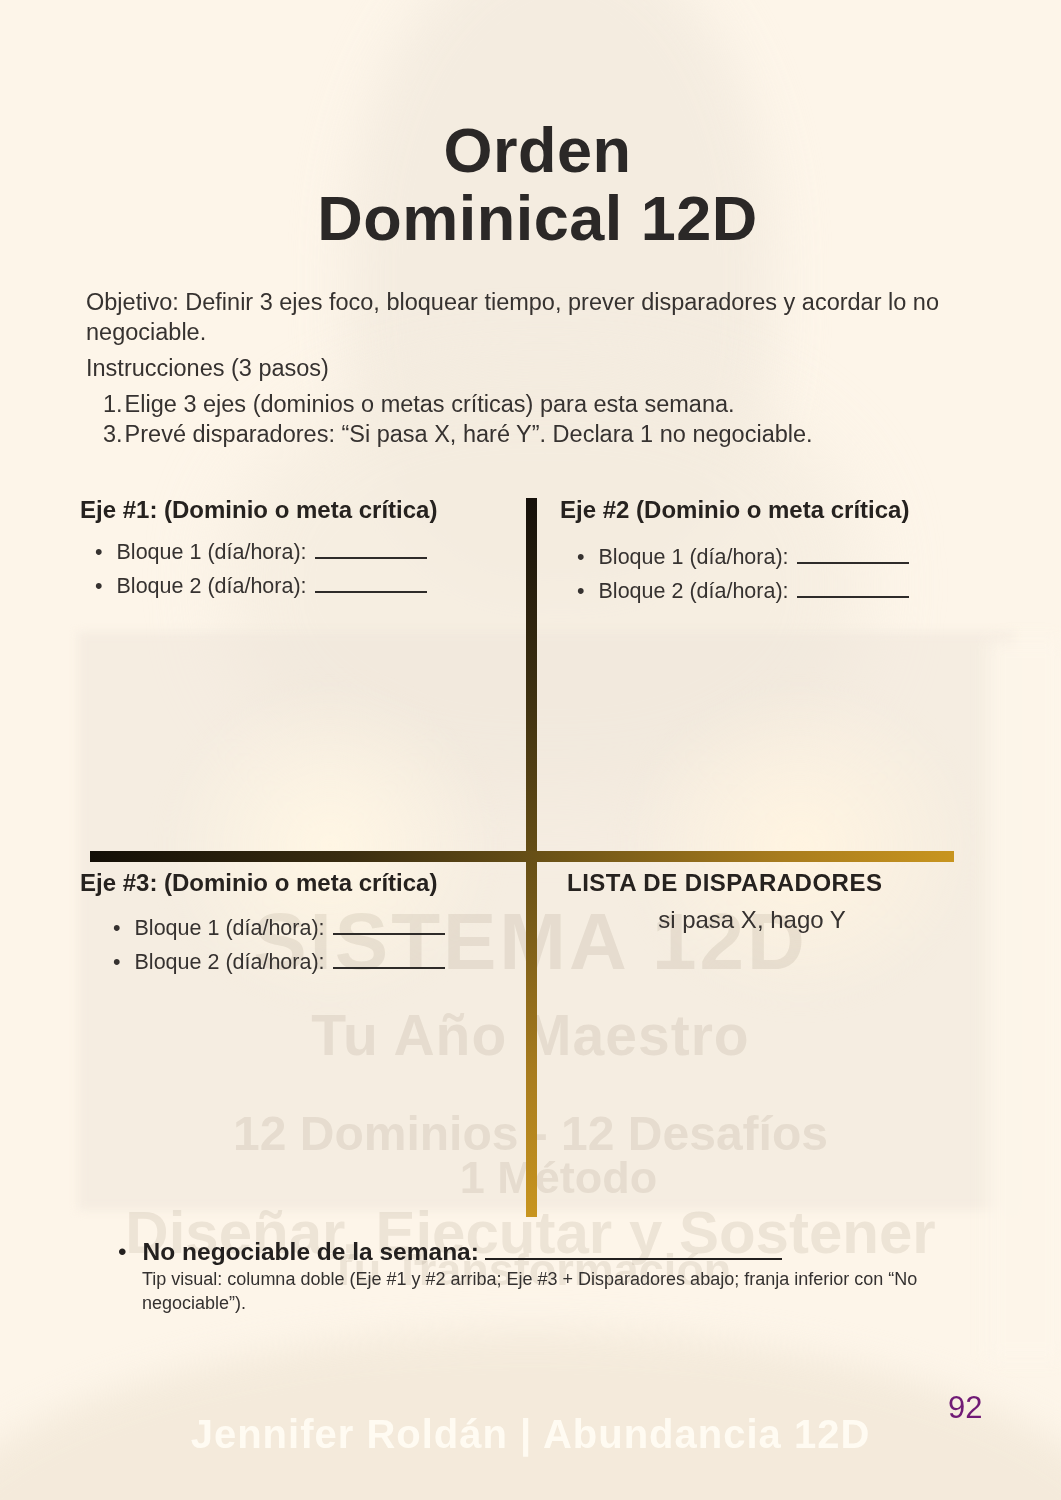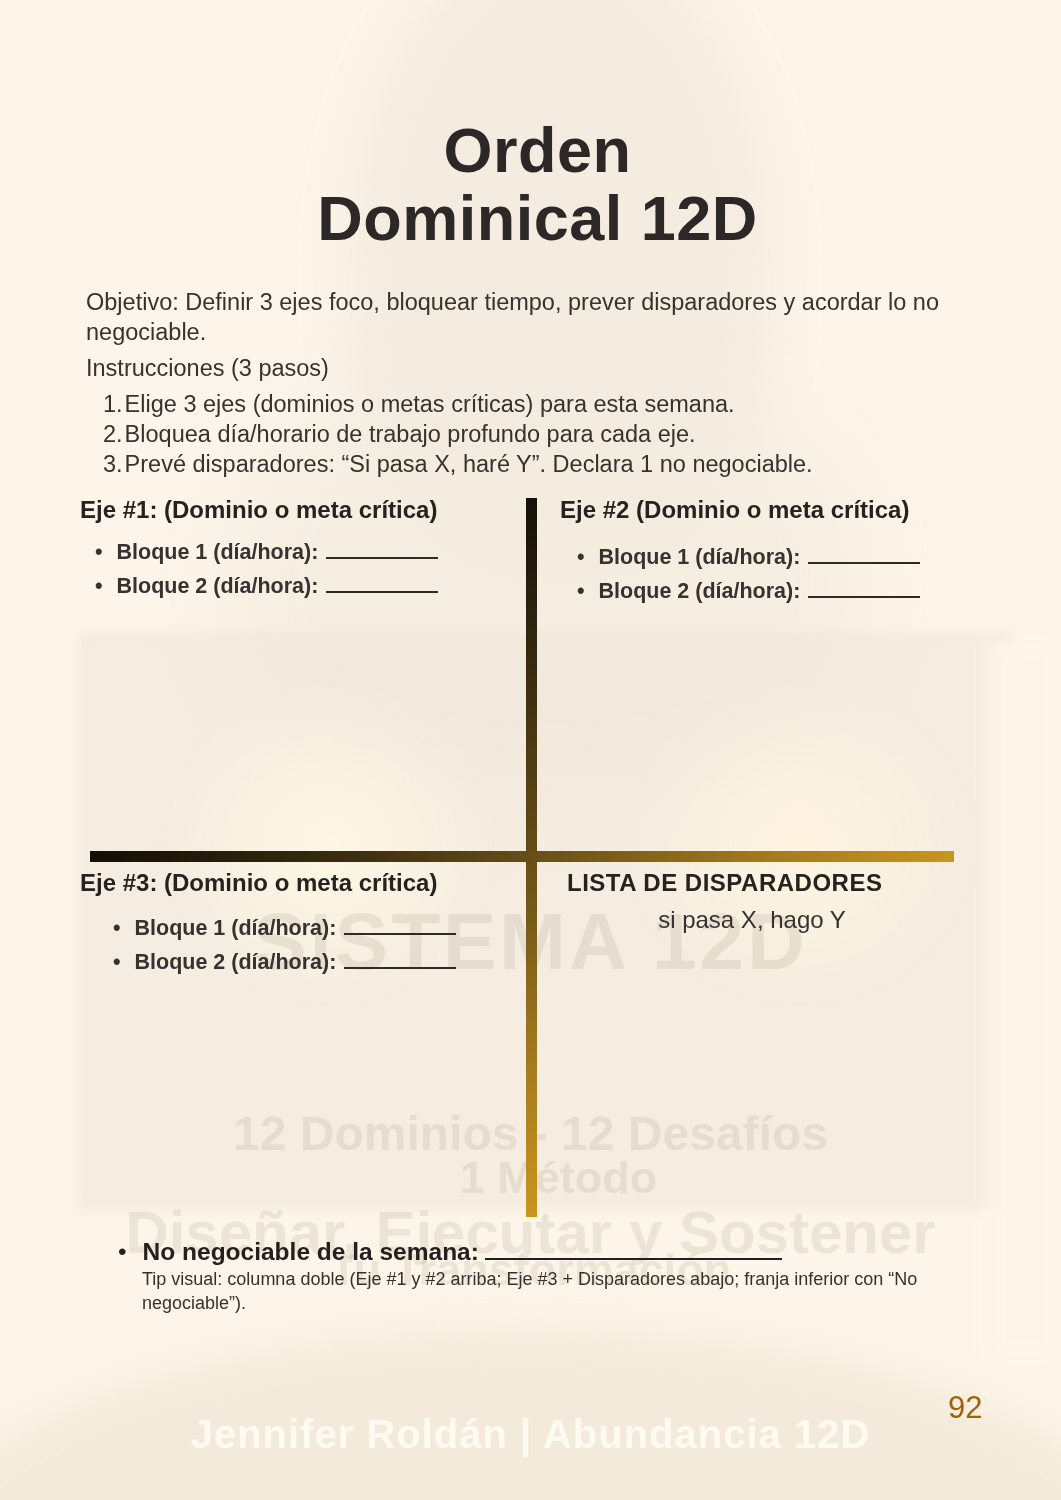--- a/index.html
+++ b/index.html
@@ -91,21 +91,21 @@
     white-space:nowrap;
   }
   .q1h{left:80px;top:496px;}
   .q2h{left:560px;top:496px;}
   .q3h{left:80px;top:869px;}
   .q4h{left:567px;top:869px;letter-spacing:.5px;}
   .q-list{position:absolute;margin:0;padding:0;list-style:none;font-size:21.5px;}
   .q1b{left:95px;top:540px;}
   .q2b{left:577px;top:545px;}
   .q3b{left:113px;top:916px;}
-  .q-list li{margin-bottom:9px;white-space:nowrap;font-weight:bold;}
+  .q-list li{margin-bottom:9px;white-space:nowrap;}
   .dot{display:inline-block;margin-right:14px;}
   .blank{
     display:inline-block;width:112px;margin-left:8px;
     border-bottom:2px solid #2e2b29;
   }
   .q4sub{
     position:absolute;left:538px;top:906px;width:428px;
     text-align:center;font-size:24px;white-space:nowrap;
   }
   
@@ -117,56 +117,56 @@
   .nn-blank{
     display:inline-block;width:297px;margin-left:6px;
     border-bottom:2px solid #23201f;
   }
   .tip{
     position:absolute;left:106px;top:1268px;width:884px;
     font-size:18px;line-height:1.32;color:#343130;margin-left:36px;
   }
   .page-number{
     position:absolute;left:948px;top:1390px;
-    font-size:31px;color:#a16207;
+    font-size:31px;color:#701a75;
   }
 </style>
 </head>
 <body>
 
 <div class="page">
 
   <div class="bg-shape bg-head"></div>
   <div class="bg-shape bg-shoulders"></div>
   <div class="bg-shape bg-card"></div>
   <div class="bg-shape bg-blob-left"></div>
   <div class="bg-shape bg-blob-right"></div>
   <div class="bg-shape bg-right-band"></div>
   <div class="bg-shape bg-bottom-dome"></div>
 
   <div class="wm wm-system">SISTEMA 12D</div>
+  <div class="wm wm-year">Tu Año Maestro</div>
   <div class="wm wm-domains">12 Dominios - 12 Desafíos</div>
   <div class="wm wm-method">1 Método</div>
   <div class="wm wm-actions">Diseñar, Ejecutar y Sostener</div>
   <div class="wm wm-transformation">Tu Transformación</div>
   <div class="wm wm-credit">Jennifer Roldán | Abundancia 12D</div>
 
   <div class="content">
 
     <div class="title">
       <div>Orden</div>
       <div>Dominical 12D</div>
     </div>
 
     <div class="intro">
       <p>Objetivo: Definir 3 ejes foco, bloquear tiempo, prever disparadores y acordar lo no negociable.</p>
       <p>Instrucciones (3 pasos)</p>
       <ol class="steps">
         <li><span class="num">1.</span><span>Elige 3 ejes (dominios o metas críticas) para esta semana.</span></li>
-        <li><span class="num">2.</span><span>Bloquea día/horario de trabajo profundo para cada eje.</span></li>
         <li><span class="num">3.</span><span>Prevé disparadores: “Si pasa X, haré Y”. Declara 1 no negociable.</span></li>
       </ol>
     </div>
 
     <div class="divider-v"></div>
     <div class="divider-h"></div>
 
     <div class="q-header q1h">Eje #1: (Dominio o meta crítica)</div>
     <ul class="q-list q1b">
       <li><span class="dot">•</span><span>Bloque 1 (día/hora):</span><span class="blank"></span></li>

